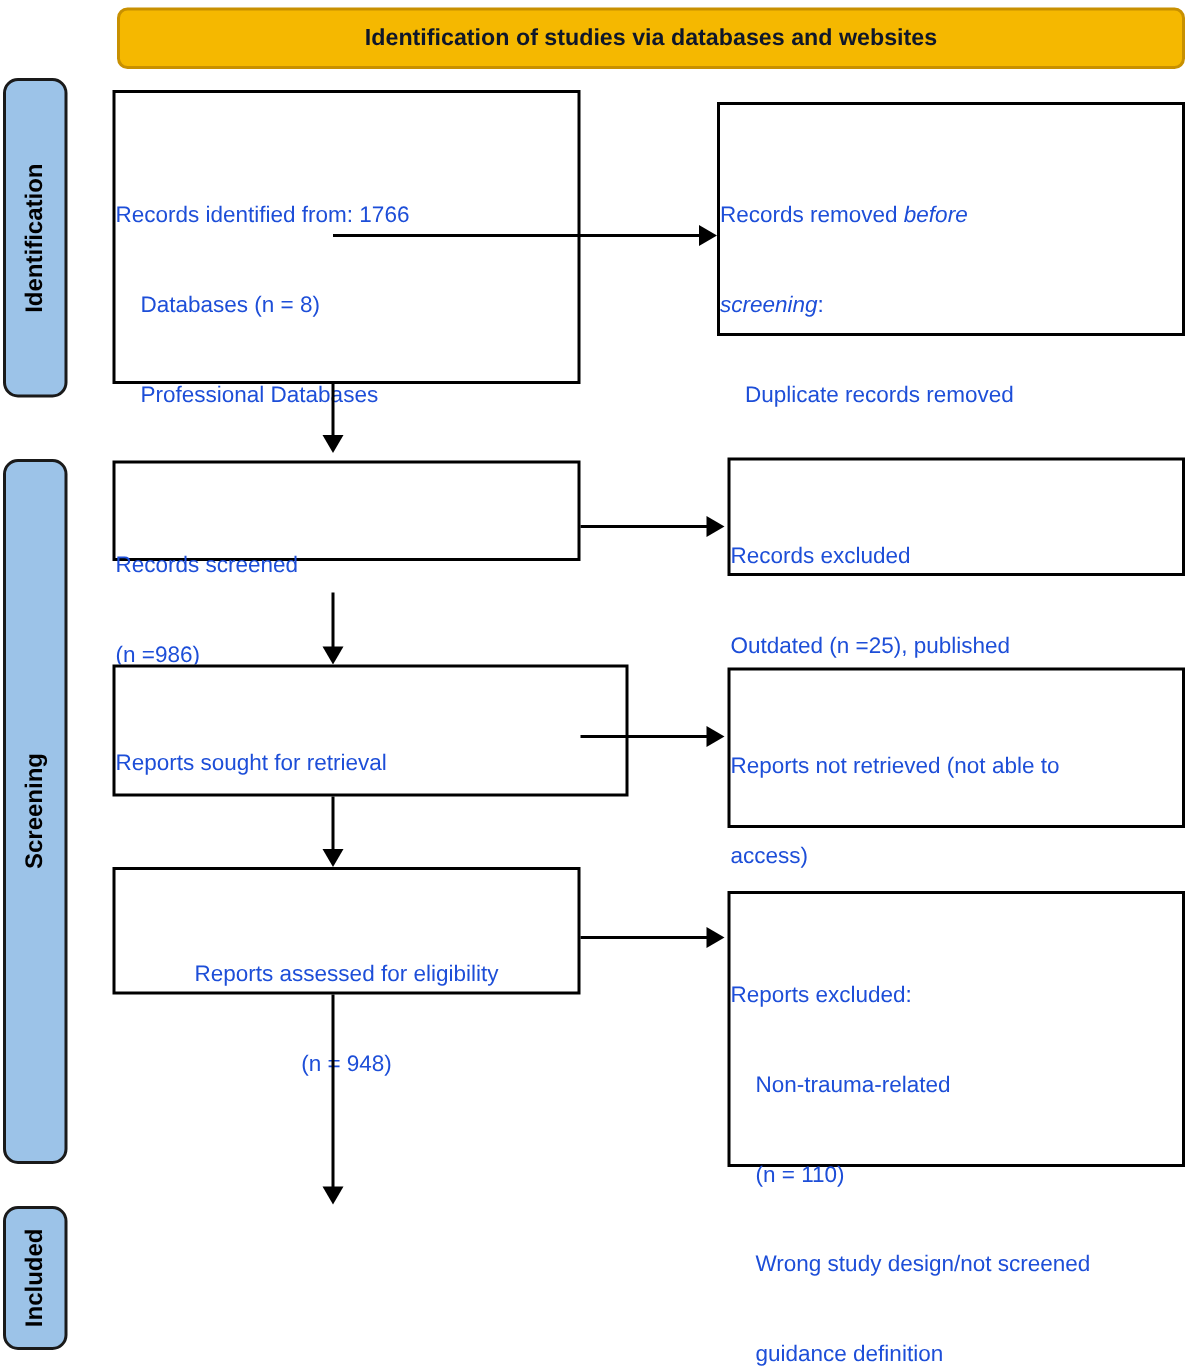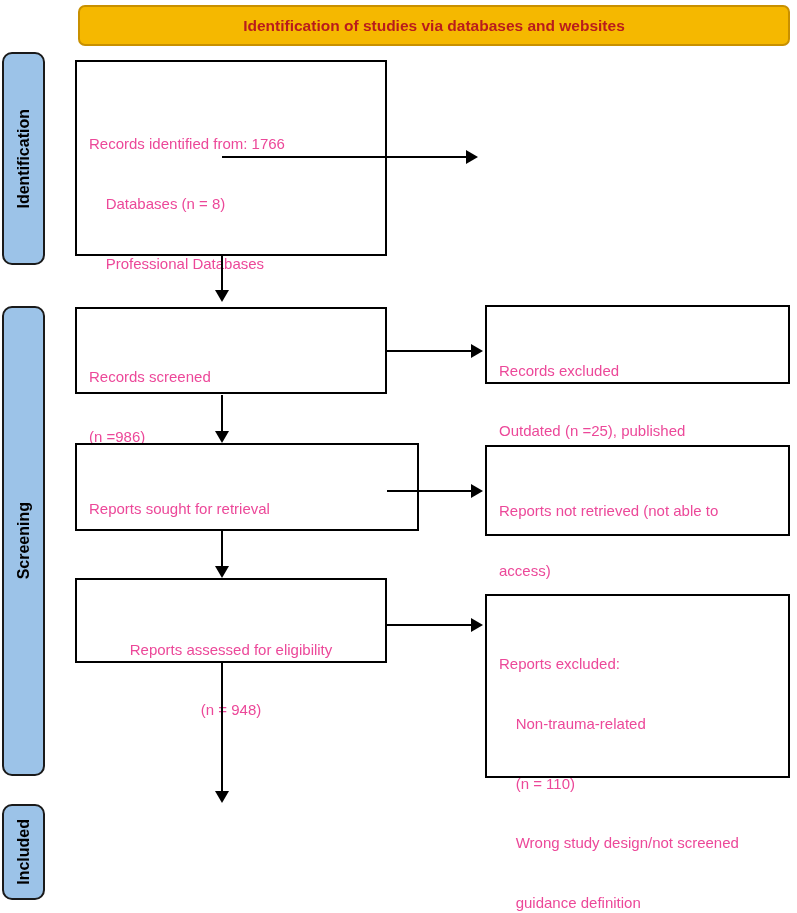--- a/index.html
+++ b/index.html
@@ -47,33 +47,33 @@
     position: absolute;
     background: #F5B800;
     border: 2px solid #C89000;
     border-radius: 7px;
     box-sizing: border-box;
     display: flex;
     align-items: center;
     justify-content: center;
     font-weight: bold;
     font-size: 15.5px;
-    color: #b91c1c;
+    color: #0f172a;
   }
 
   
   .flow-box {
     position: absolute;
     background: #ffffff;
     border: 2.5px solid #000000;
     box-sizing: border-box;
-    padding: 10px 12px;
+    padding: 10px 0;
     font-size: 15px;
     line-height: 1.33;
-    color: #ec4899;
+    color: #1d4ed8;
     white-space: pre-wrap;
   }
   .flow-box .ital { font-style: italic; }
 
   
   .conn-line {
     position: absolute;
     background: #000000;
   }
   .conn-h { height: 2px; }
@@ -114,28 +114,34 @@
     <span>Identification of studies via databases and websites</span>
   </div>
 
   <div class="flow-box" style="left:75px; top:60px; width:312px; height:196px; padding-top:32px;">
     <div>Records identified from: 1766</div>
     <div>    Databases (n = 8)</div>
     <div>    Professional Databases</div>
     <div>    webpages (n = 28)</div>
   </div>
 
+  <div class="flow-box" style="left:478px; top:68px; width:312px; height:156px; padding-top:24px;">
+    <div><span>Records removed </span><span class="ital">before</span></div>
+    <div><span class="ital">screening</span><span>:</span></div>
+    <div>    Duplicate records removed</div>
+    <div>    (n =780)</div>
+  </div>
 
   <div class="conn-line conn-h" style="left:222px; top:156px; width:246px;"></div>
   <div class="arrow-right" style="left:466px; top:150px;"></div>
 
   <div class="conn-line conn-v" style="left:221px; top:256px; height:36px;"></div>
   <div class="arrow-down" style="left:215px; top:290px;"></div>
 
-  <div class="flow-box" style="left:75px; top:307px; width:312px; height:87px; padding-top:18px;">
+  <div class="flow-box" style="left:75px; top:307px; width:312px; height:67px; padding-top:18px;">
     <div>Records screened</div>
     <div>(n =986)</div>
   </div>
 
   <div class="flow-box" style="left:485px; top:305px; width:305px; height:79px; padding-top:14px;">
     <div>Records excluded</div>
     <div>Outdated (n =25), published</div>
     <div>before 2016</div>
   </div>
 
@@ -144,21 +150,21 @@
 
   <div class="conn-line conn-v" style="left:221px; top:395px; height:38px;"></div>
   <div class="arrow-down" style="left:215px; top:431px;"></div>
 
   <div class="flow-box" style="left:75px; top:443px; width:344px; height:88px; padding-top:14px;">
     <div>Reports sought for retrieval</div>
     <div style="height:8px;"></div>
     <div>(n = 961)</div>
   </div>
 
-  <div class="flow-box" style="left:485px; top:445px; width:305px; height:91px; padding-top:14px;">
+  <div class="flow-box" style="left:485px; top:445px; width:305px; height:107px; padding-top:14px;">
     <div>Reports not retrieved (not able to</div>
     <div>access)</div>
     <div>(n = 13)</div>
   </div>
 
   <div class="conn-line conn-h" style="left:387px; top:490px; width:86px;"></div>
   <div class="arrow-right" style="left:471px; top:484px;"></div>
 
   <div class="conn-line conn-v" style="left:221px; top:531px; height:37px;"></div>
   <div class="arrow-down" style="left:215px; top:566px;"></div>

